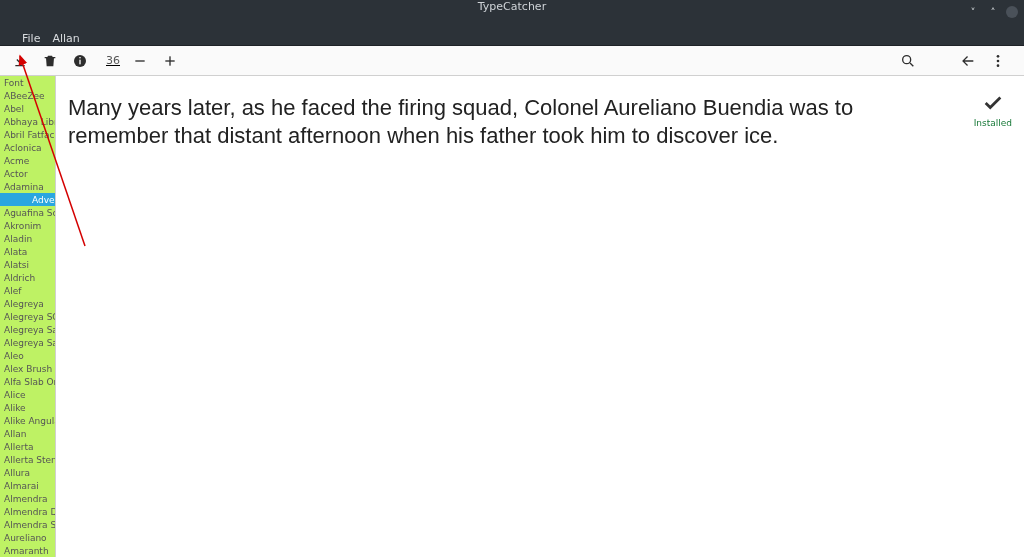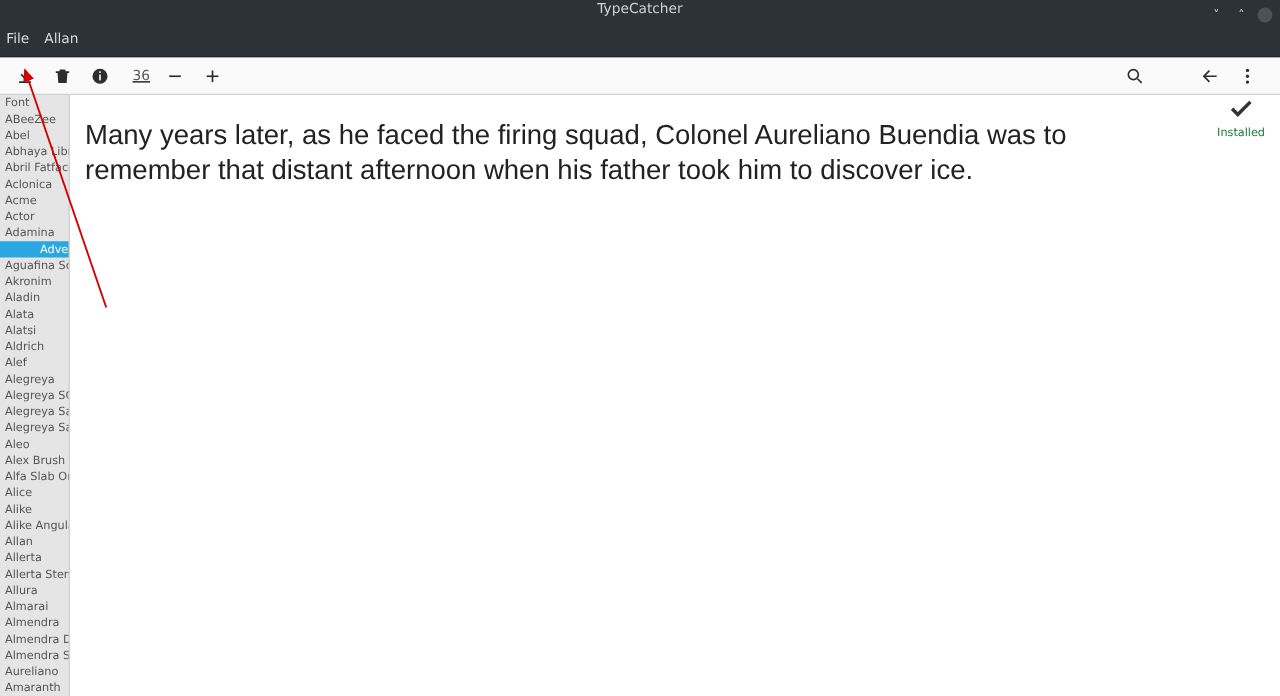--- a/index.html
+++ b/index.html
@@ -33,22 +33,22 @@
   }
   .titlebar-controls .circ {
     width: 12px; height: 12px; border-radius: 50%;
     background: #4a5159;
   }
   
   .menubar {
     height: 22px;
     background: #2c3238;
     display: flex;
-    align-items: flex-start;
-    padding: 0 5px;
+    align-items: flex-end;
+    padding: 0 22px;
     gap: 12px;
     color: #d8dbde;
     font-size: 11px;
     border-bottom: 1px solid #1e2227;
   }
   .menubar .menu-item { cursor: pointer; }
   
   .toolbar {
     height: 30px;
     background: #fafafa;
@@ -75,21 +75,21 @@
     height: calc(557px - 24px - 22px - 30px);
   }
   
   .sidebar {
     width: 56px;
     border-right: 1px solid #d0d0d0;
     overflow-y: auto;
     overflow-x: hidden;
     font-size: 9px;
     color: #555;
-    background: #e5e5e5;
+    background: #bef264;
     position: relative;
   }
   .sidebar::-webkit-scrollbar { width: 6px; }
   .sidebar::-webkit-scrollbar-thumb { background: #ccc; border-radius: 3px; }
   .font-item {
     padding: 2px 4px;
     white-space: nowrap;
     overflow: hidden;
     text-overflow: clip;
     height: 13px;
@@ -111,21 +111,21 @@
   .preview-text {
     font-size: 22px;
     line-height: 1.25;
     color: #222;
     font-family: "Trebuchet MS", "Segoe UI", sans-serif;
     font-weight: 300;
     font-stretch: condensed;
   }
   .install-indicator {
     position: absolute;
-    top: 0;
+    top: 16px;
     right: 12px;
     display: flex;
     flex-direction: column;
     align-items: center;
     gap: 4px;
   }
   .install-indicator svg { width: 22px; height: 22px; color: #333; }
   .install-label {
     font-size: 9px;
     color: #1a7a3a;

